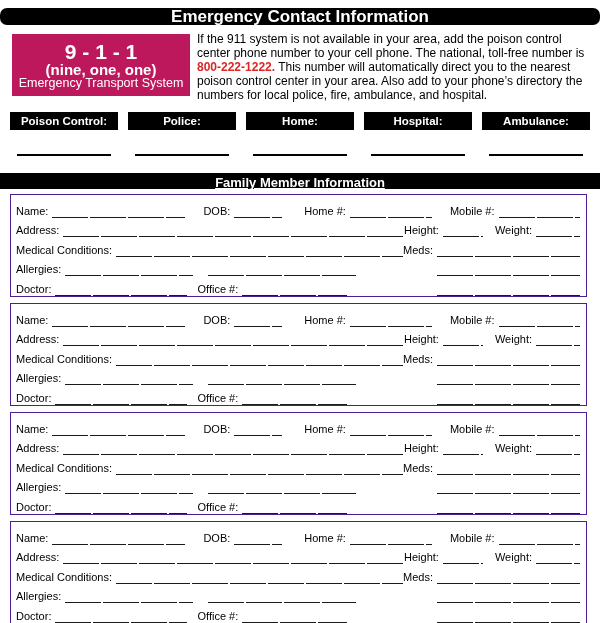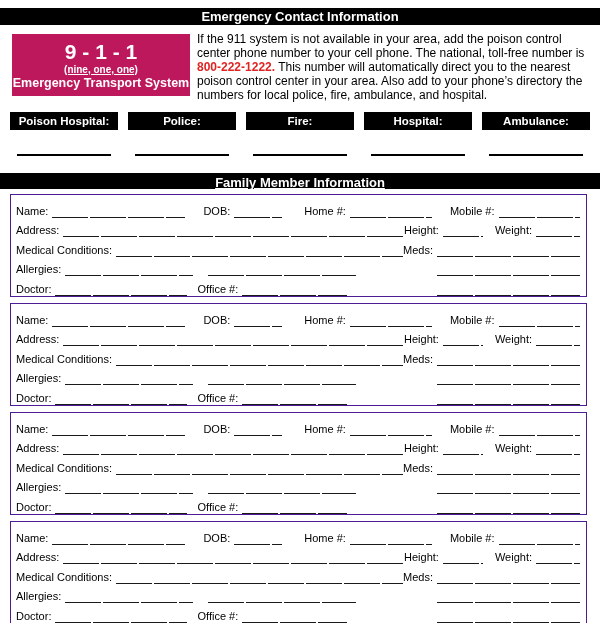--- a/index.html
+++ b/index.html
@@ -10,34 +10,34 @@
     overflow: hidden;
     position: relative;
     color: #000;
   }
   .bar {
     background: #000;
     color: #fff;
     font-weight: bold;
     text-align: center;
   }
-  .bar1 { margin-top: 8px; height: 17px; line-height: 17px; font-size: 13px; }
+  .bar1 { margin-top: 8px; height: 17px; line-height: 17px; font-size: 17px; border-radius: 7px; }
   .bar2 { margin-top: 17px; height: 16px; line-height: 19px; font-size: 13px; text-decoration: underline; }
 
   .top { display: flex; margin: 7px 15px 0 12px; }
   .red-box {
     flex: none;
     width: 178px; height: 62px; margin-top: 2px;
     background: #be185d;
     color: #fff; text-align: center;
     display: flex; flex-direction: column; justify-content: center;
   }
   .nine11 { font-size: 21px; font-weight: bold; line-height: 23px; }
-  .nine11-words { font-size: 10px; font-weight: bold; line-height: 13px; text-decoration: underline; }
-  .nine11-sub { font-size: 12.5px; font-weight: bold; line-height: 15px; }
+  .nine11-words { font-size: 15px; font-weight: bold; line-height: 13px; }
+  .nine11-sub { font-size: 12.5px; font-weight: normal; line-height: 15px; }
   .instructions {
     flex: 1;
     margin-left: 7px;
     font-size: 12px;
     line-height: 14.1px;
   }
   .phone { color: #e02424; font-weight: bold; }
 
   .contact-row { display: flex; gap: 10px; margin: 10px 10px 0 10px; }
   .contact-label {
@@ -92,23 +92,23 @@
   <div class="top">
     <div class="red-box">
       <div class="nine11">9 - 1 - 1</div>
       <div class="nine11-words">(nine, one, one)</div>
       <div class="nine11-sub">Emergency Transport System</div>
     </div>
     <p class="instructions"><span>If the 911 system is not available in your area, add the poison control center phone number to your cell phone. The national, toll-free number is </span><span class="phone">800-222-1222.</span><span> This number will automatically direct you to the nearest poison control center in your area. Also add to your phone’s directory the numbers for local police, fire, ambulance, and hospital.</span></p>
   </div>
 
   <div class="contact-row">
-    <div class="contact-label">Poison Hospital:</div>
+    <div class="contact-label">Poison Control:</div>
     <div class="contact-label">Police:</div>
-    <div class="contact-label">Fire:</div>
+    <div class="contact-label">Home:</div>
     <div class="contact-label">Hospital:</div>
     <div class="contact-label">Ambulance:</div>
   </div>
   <div class="contact-lines">
     <div class="contact-line-cell">
         <div class="contact-line"></div>
       </div>
     <div class="contact-line-cell">
         <div class="contact-line"></div>
       </div>

